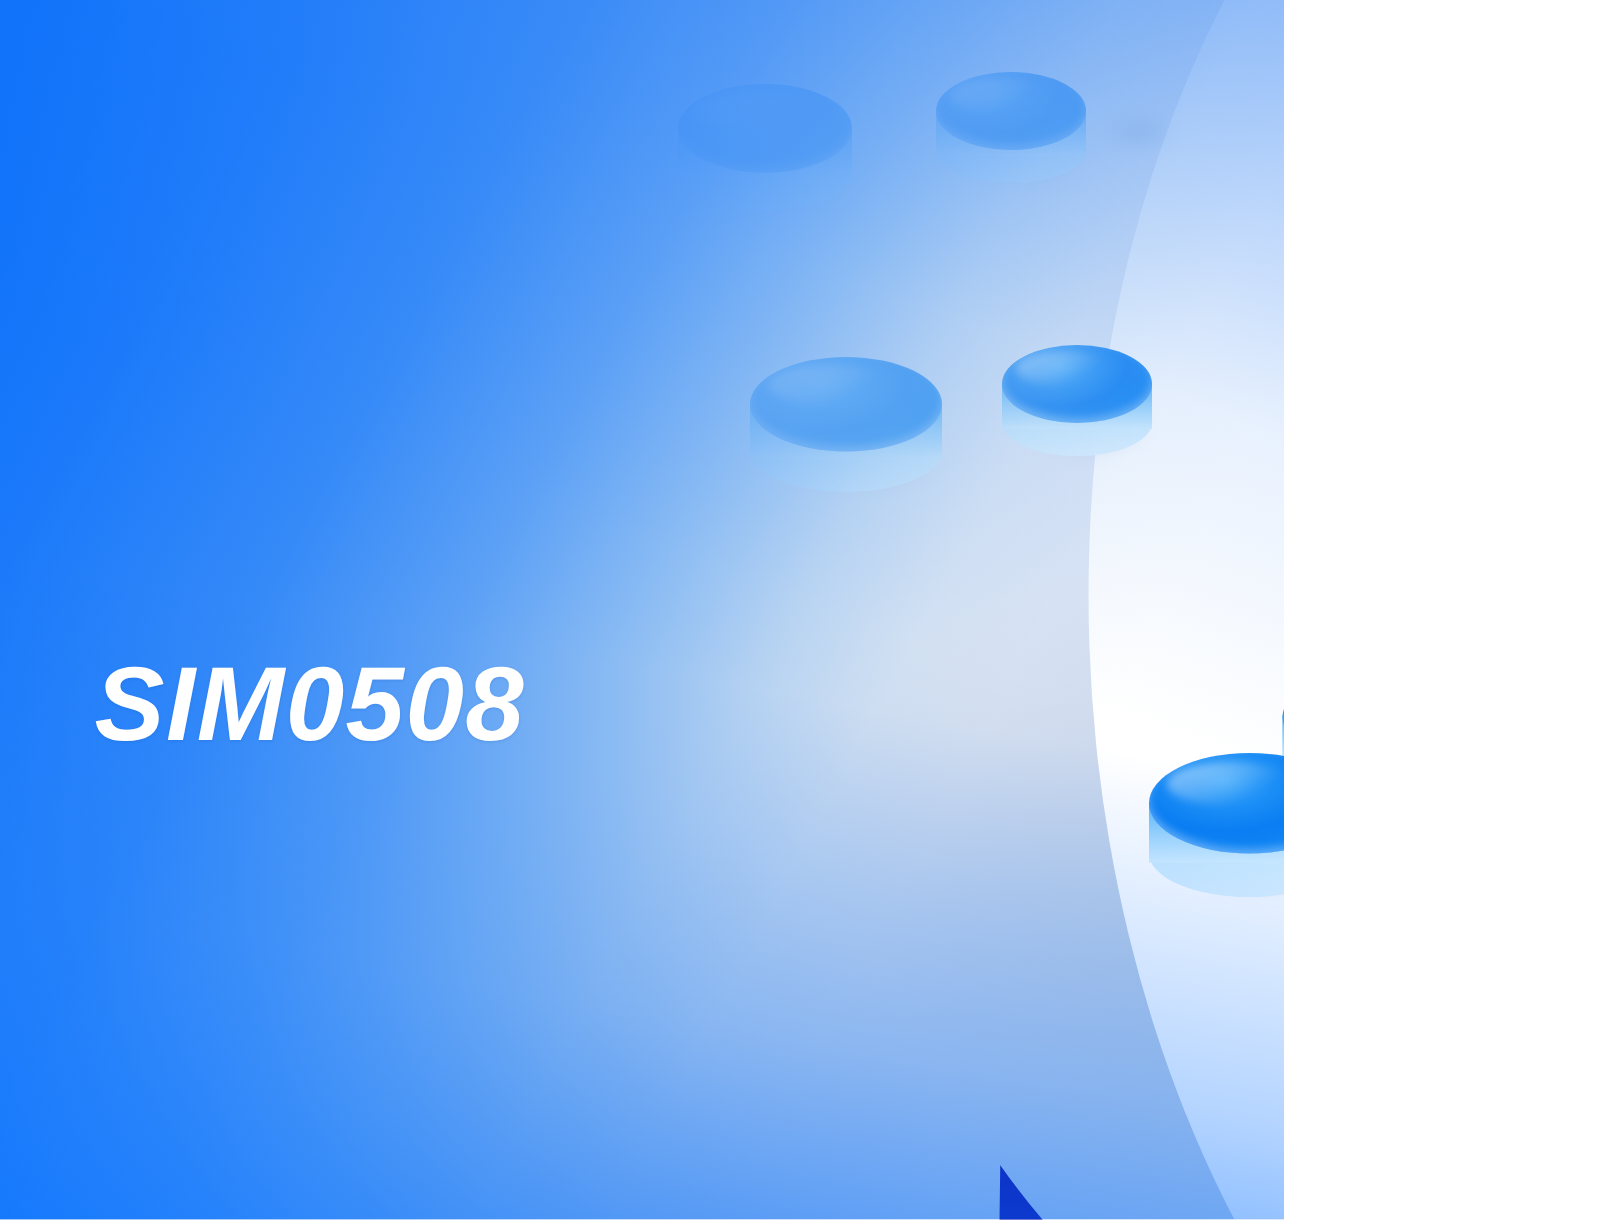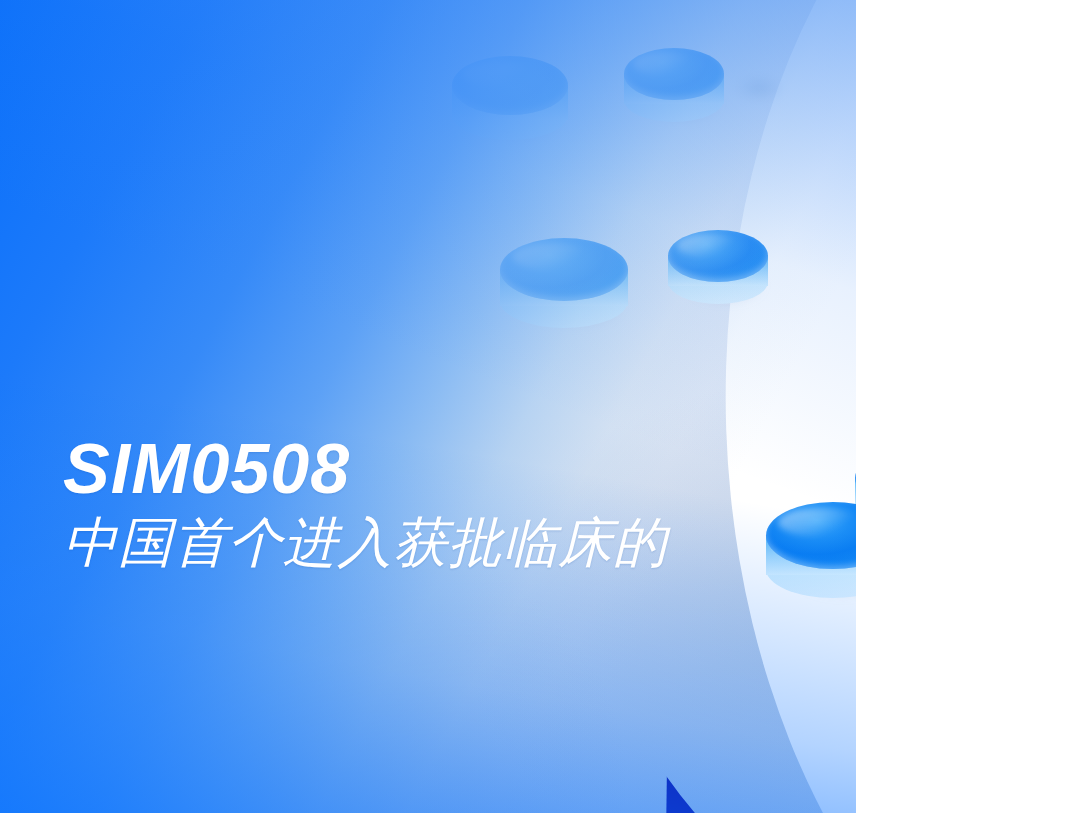--- a/index.html
+++ b/index.html
@@ -283,16 +283,15 @@
       <path fill="#8ed3c9" opacity=".5" d="M62 346 q10 -4 16 4 q-10 2 -14 10 q-5 -8 -2 -14 z"></path>
       <path fill="#2b9286" opacity=".55" d="M40 384 q10 6 22 4 q-4 10 -16 9 q-12 -1 -6 -13 z"></path>
     </svg>
   </div>
 
   <div class="brand-wash"></div>
   <div class="brand-wash2"></div>
 
   <div class="headline">
     <div class="h-code">SIM0508</div>
-    <div class="h-line">中国首个进入获批临床的</div>
   </div>
 
 </div>
 
 </body></html>

